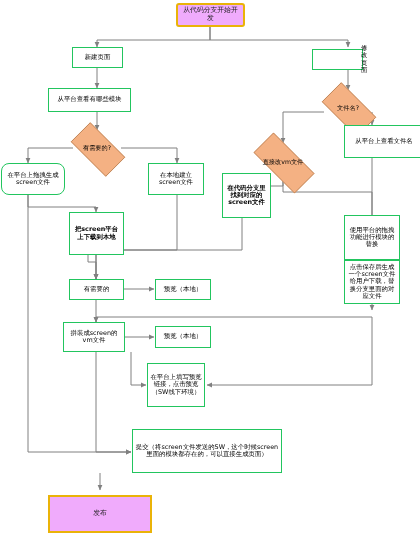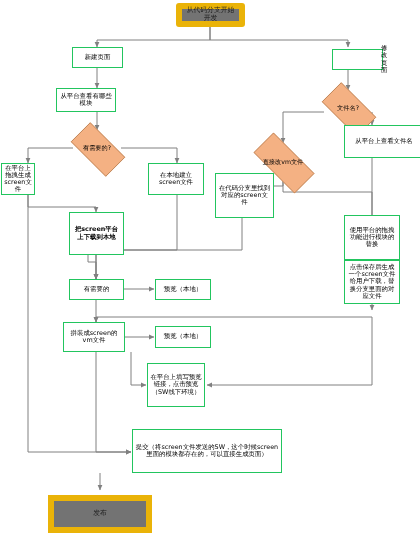--- a/index.html
+++ b/index.html
@@ -39,22 +39,22 @@
     display: block;
     padding: 0 2px;
     width: 100%;
   }
   .proc {
     border: 1px solid #22c55e;
     background: #ffffff;
     font-size: 6.4px;
   }
   .term {
-    border: 6px solid #eab308;
-    background: #737373;
+    border: 2px solid #eab308;
+    background: #f0abfc;
     border-radius: 3px;
     font-size: 6.8px;
     color: #1a1a1a;
   }
   .term.rect {
     border-radius: 0;
   }
   .dec {
     font-size: 6.2px;
     background: transparent;
@@ -142,52 +142,52 @@
   </svg>
 
   <div class="node term" style="left:176px; top:3px; width:69px; height:24px;">
     <span class="lbl">从代码分支开始开发</span>
   </div>
 
   <div class="node proc" style="left:72px; top:47px; width:51px; height:21px;">
     <span class="lbl">新建页面</span>
   </div>
 
-  <div class="node proc" style="left:332px; top:49px; width:51px; height:21px;padding-left:48px;">
+  <div class="node proc" style="left:312px; top:49px; width:51px; height:21px;padding-left:48px;">
     <span class="lbl">修改页面</span>
   </div>
 
-  <div class="node proc" style="left:56px; top:88px; width:60px; height:24px;">
+  <div class="node proc" style="left:48px; top:88px; width:83px; height:24px;">
     <span class="lbl">从平台查看有哪些模块</span>
   </div>
 
   <div class="node dec" style="left:63px; top:130px; width:68px; height:37px;">
     <span class="diamond"></span>
     <span class="lbl">有需要的?</span>
   </div>
 
   <div class="node dec" style="left:314px; top:90px; width:68px; height:37px;">
     <span class="diamond"></span>
     <span class="lbl">文件名?</span>
   </div>
 
   <div class="node dec" style="left:243px; top:143px; width:80px; height:38px;">
     <span class="diamond"></span>
     <span class="lbl">直接改vm文件</span>
   </div>
 
-  <div class="node proc" style="left:1px; top:163px; width:34px; height:32px;">
+  <div class="node proc" style="left:1px; top:163px; width:64px; height:32px;border-radius:8px;">
     <span class="lbl">在平台上拖拽生成screen文件</span>
   </div>
 
   <div class="node proc" style="left:148px; top:163px; width:56px; height:32px;">
     <span class="lbl">在本地建立screen文件</span>
   </div>
 
-  <div class="node proc" style="left:215px; top:173px; width:59px; height:45px;">
+  <div class="node proc" style="left:222px; top:173px; width:49px; height:45px;font-weight:bold;">
     <span class="lbl">在代码分支里找到对应的screen文件</span>
   </div>
 
   <div class="node proc" style="left:344px; top:125px; width:80px; height:33px;">
     <span class="lbl">从平台上查看文件名</span>
   </div>
 
   <div class="node proc" style="left:69px; top:212px; width:55px; height:43px;font-weight:bold;">
     <span class="lbl">把screen平台上下载到本地</span>
   </div>

